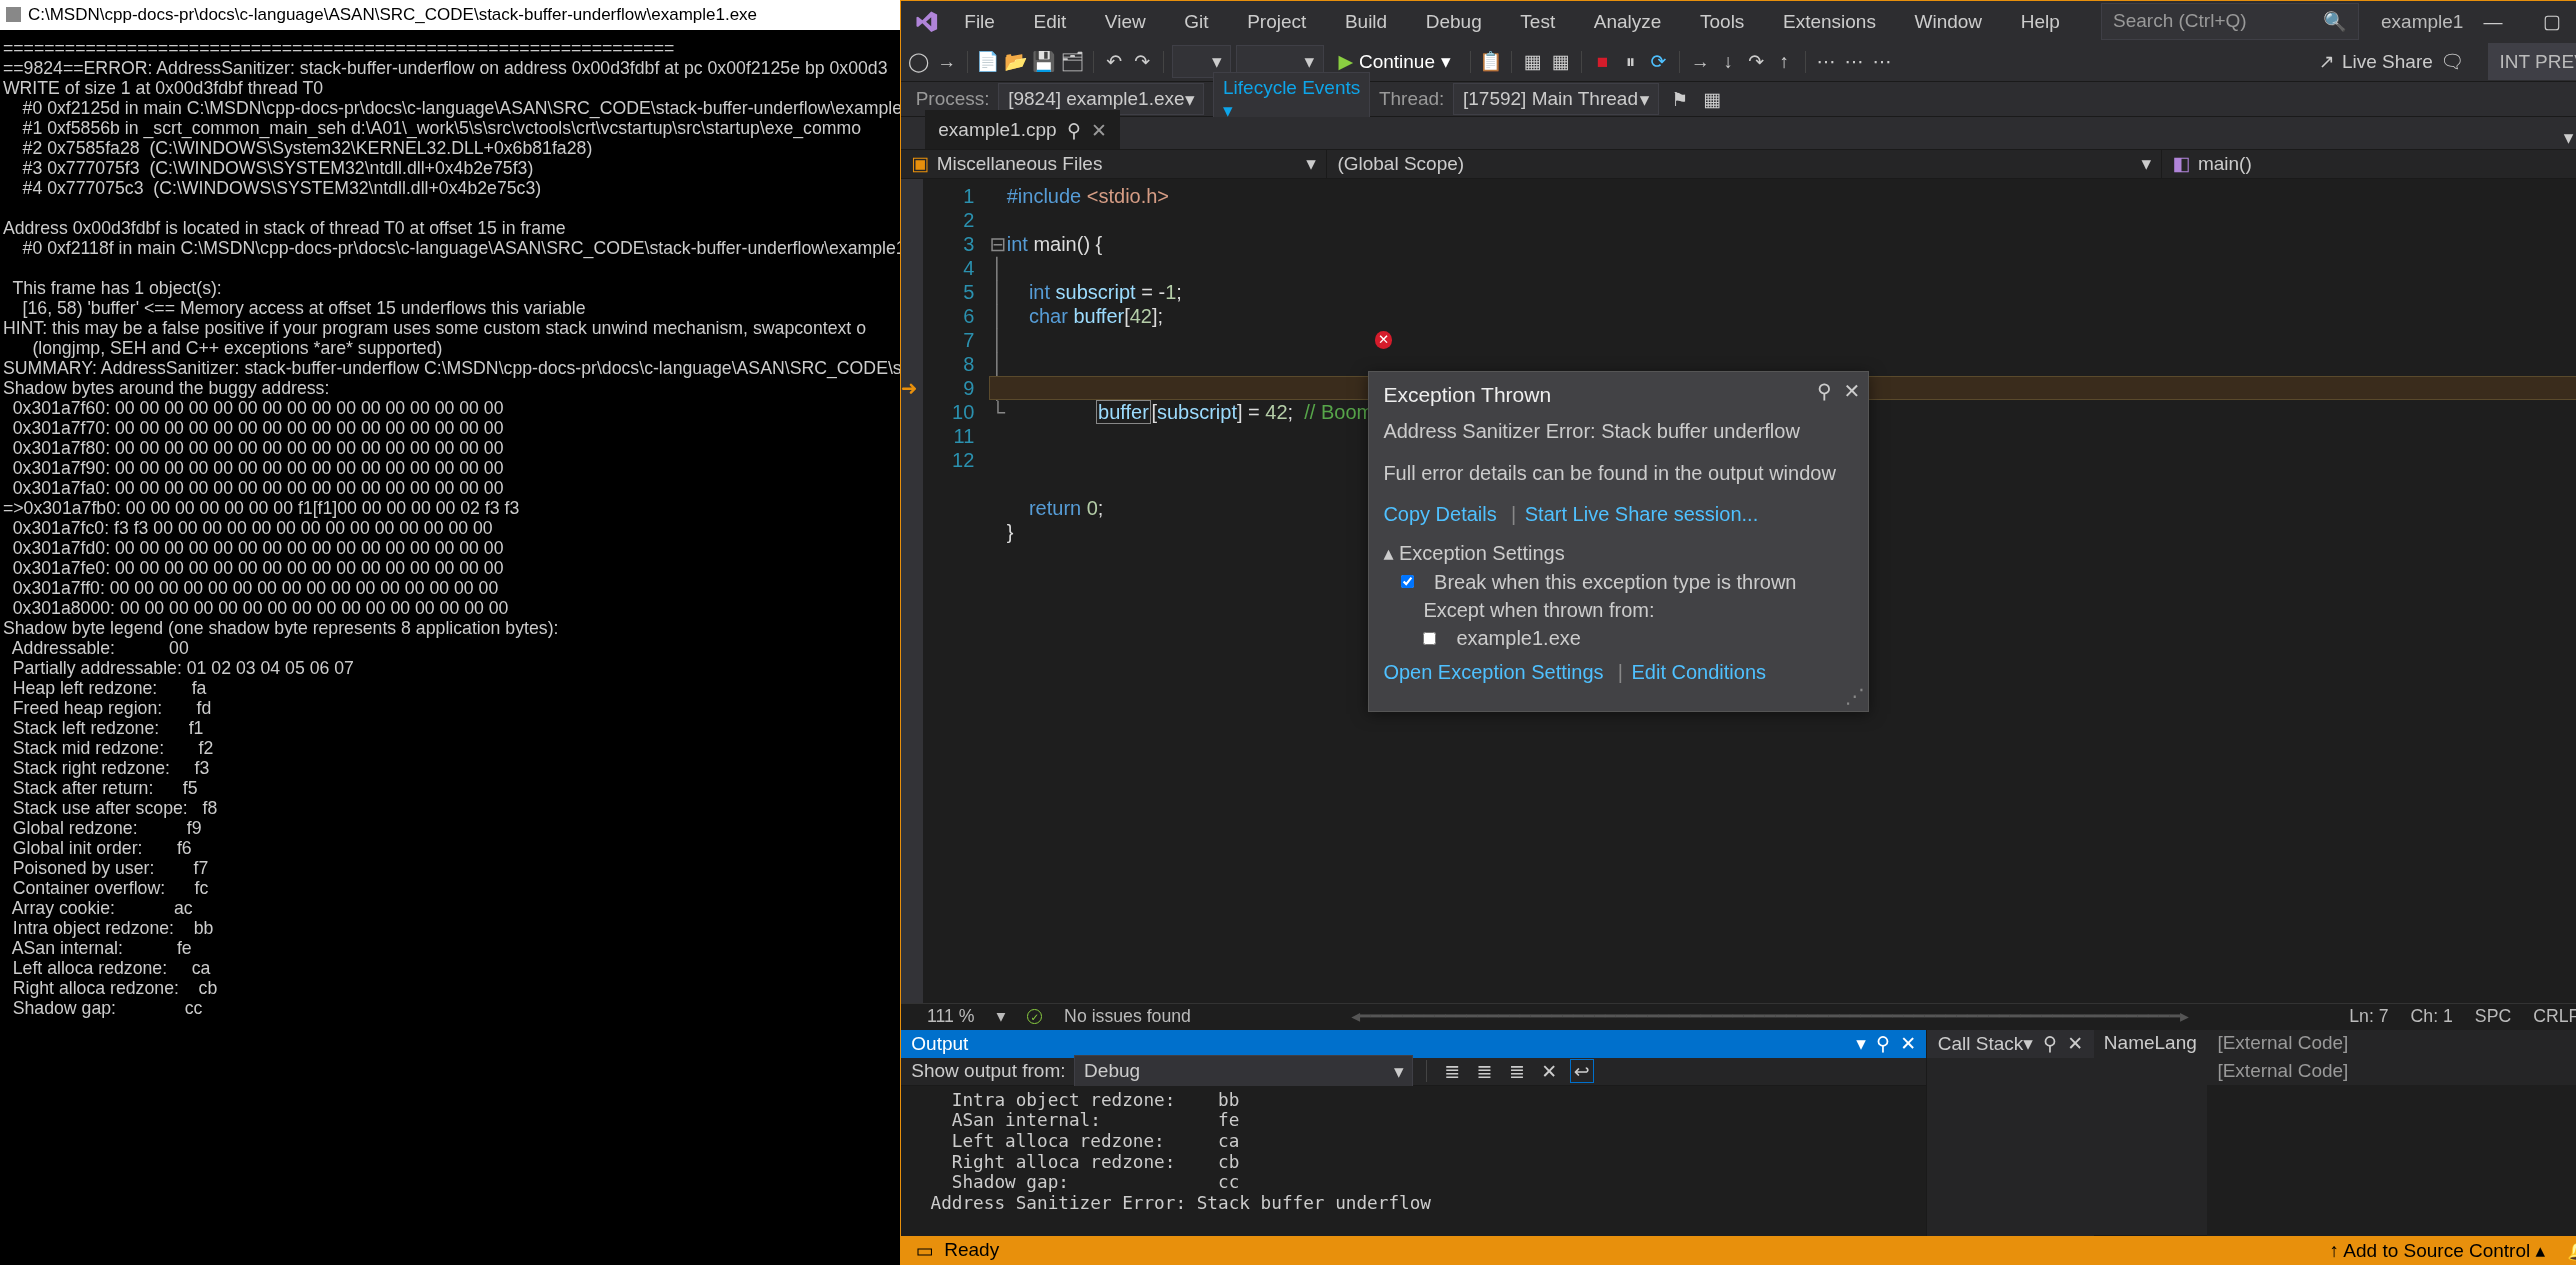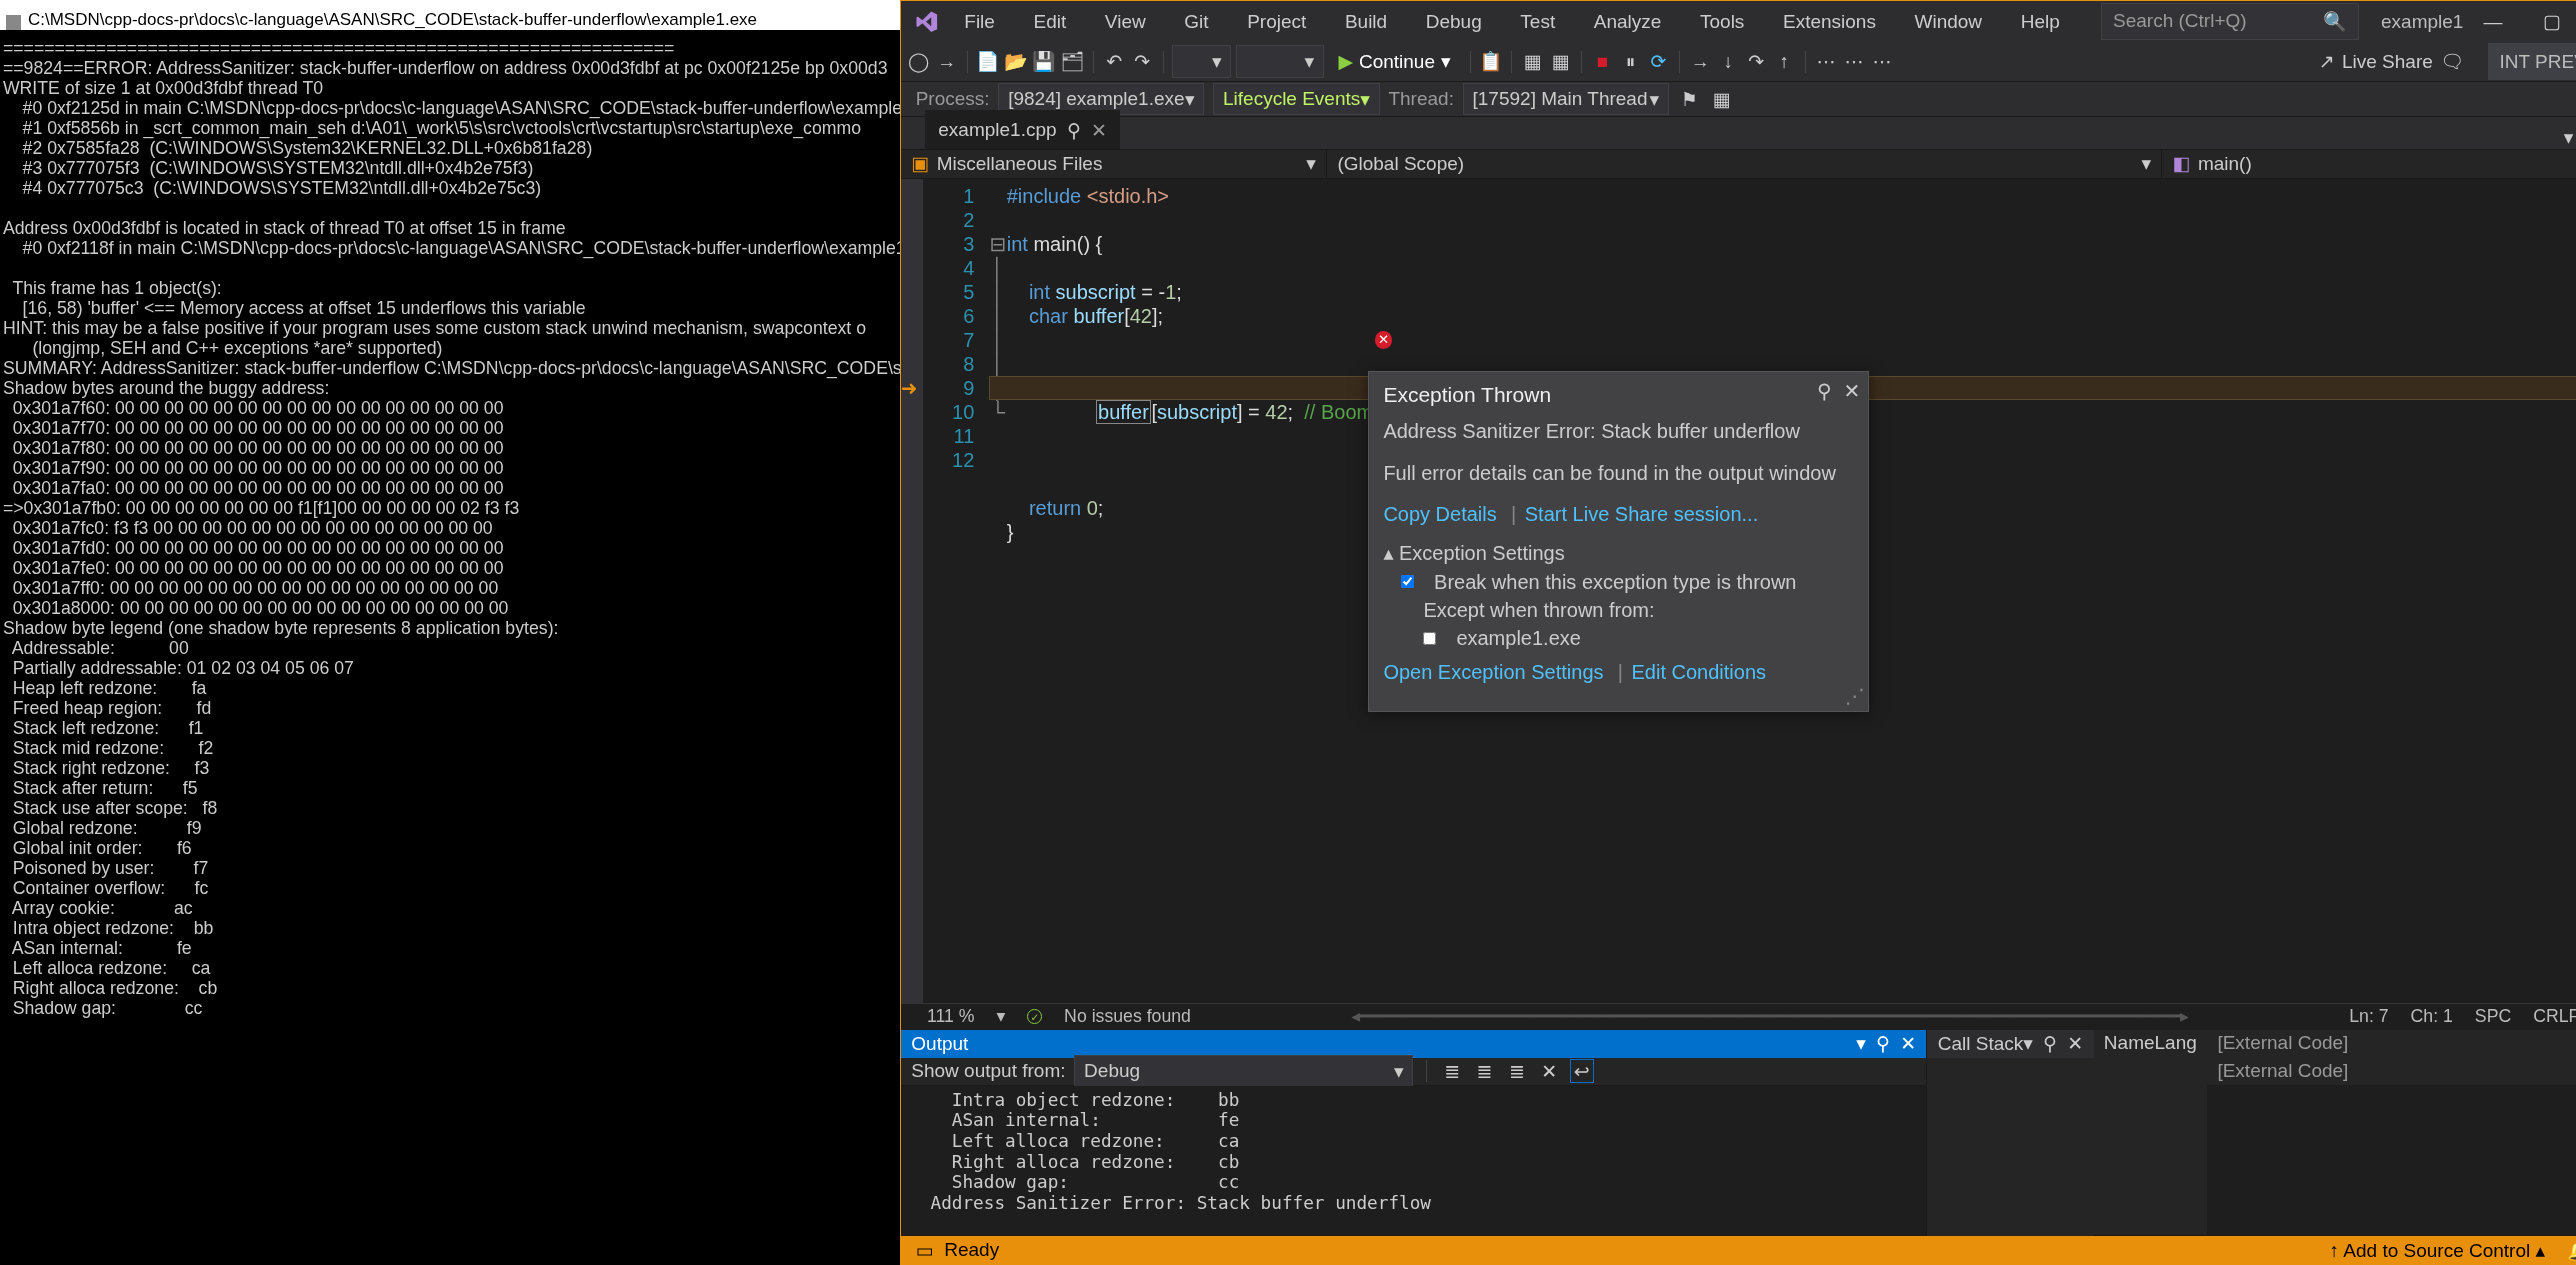--- a/index.html
+++ b/index.html
@@ -1,39 +1,39 @@
 <!DOCTYPE html>
 <html style="font-size:11.8px"><head>
 <meta charset="utf-8">
 <style>
 *{margin:0;padding:0;box-sizing:border-box;font-family:'Segoe UI',sans-serif;}
 body{background:#1e1e1e;width:2576px;height:1266px;display:flex;overflow:hidden;font-size:19px;}
 .console{width:900px;height:100%;background:#000;color:#ccc;font-family:Consolas,monospace;font-size:17.7px;line-height:20px;}
-.console-titlebar{background:#fff;color:#000;height:29.5px;display:flex;align-items:flex-end;padding-left:5.9px;font-size:17px;}
+.console-titlebar{background:#fff;color:#000;height:29.5px;display:flex;align-items:center;padding-left:5.9px;font-size:17px;}
 .console-icon{width:14.7px;height:14.7px;background:#888;margin-right:7.4px;}
 .console-body{padding:8.8px 2.9px;white-space:pre;overflow:hidden;}
 .vs{flex:1;display:flex;flex-direction:column;background:#2d2d30;border:1.5px solid #e8900c;}
 .vs-titlebar{height:41px;background:#2d2d30;display:flex;align-items:center;color:#ccc;}
 .vs-logo{width:29.5px;height:29.5px;margin:0 11px;display:flex;align-items:center;justify-content:center;}
 .vs-menu{display:flex;gap:15px;}
 .vs-menu span{padding:3.7px 11.8px;cursor:pointer;}
 .vs-search{background:#333337;color:#999;padding:5.9px 11px;width:258px;margin-left:29.5px;display:flex;justify-content:space-between;border:0.7px solid #3f3f46;}
 .vs-title{margin-left:22px;color:#bbb;}
 .vs-winbtns{margin-left:auto;display:flex;}
 .vs-winbtns span{width:59px;height:41px;display:flex;align-items:center;justify-content:center;color:#ccc;}
 .vs-toolbar{height:40px;background:#2d2d30;border-bottom:0.7px solid #1a1a1a;display:flex;align-items:center;padding:0 5.9px;gap:4.4px;}
 .tbtn{width:23.6px;height:23.6px;display:flex;align-items:center;justify-content:center;color:#ccc;}
 .tsep{width:0.7px;height:22px;background:#444;margin:0 4.4px;}
 .continue-btn{display:flex;align-items:center;gap:5.9px;padding:4.4px 10.3px;color:#fff;}
 .play-icon{color:#8ace41;}
 .liveshare{margin-left:auto;display:flex;align-items:center;gap:7.4px;color:#ccc;padding:4.4px 10.3px;}
 .intpreview{background:#3f3f46;color:#bbb;padding:7.4px 11.8px;margin-left:8.8px;}
 .vs-toolbar2{height:35px;background:#2d2d30;border-bottom:0.7px solid #1a1a1a;display:flex;align-items:center;padding:0 14.7px;gap:8.8px;color:#999;}
 .combo{background:#333337;border:0.7px solid #3f3f46;padding:3.7px 8.8px;color:#ccc;min-width:206px;display:flex;justify-content:space-between;}
-.combo.disabled{color:#bef264;}
+.combo.disabled{color:#0ea5e9;flex-direction:column;}
 .vs-main{flex:1;display:flex;min-height:0;}
 .vs-editor-area{flex:1;display:flex;flex-direction:column;min-width:0;}
 .tabs{height:32px;display:flex;align-items:flex-end;background:#2d2d30;padding-left:24px;}
 .tab{background:#1e1e1e;color:#ccc;padding:7.4px 13.3px;display:flex;gap:10.3px;align-items:center;border-top:0.7px solid #1e1e1e;}
 .tab-close{color:#999;}
 .tab-icons{margin-left:auto;display:flex;gap:7.4px;padding:0 8.8px;color:#ccc;}
 .nav-bar{height:29.5px;background:#252526;display:flex;border-top:0.7px solid #1a1a1a;border-bottom:0.7px solid #1a1a1a;}
 .nav-drop{flex:0 0 49%;border-right:0.7px solid #1a1a1a;display:flex;align-items:center;padding:0 10.3px;color:#ccc;justify-content:space-between;}
 .nav-drop:first-child{flex:0 0 25%;}
 .nav-drop .icn{margin-right:7.4px;color:#e8900c;}

